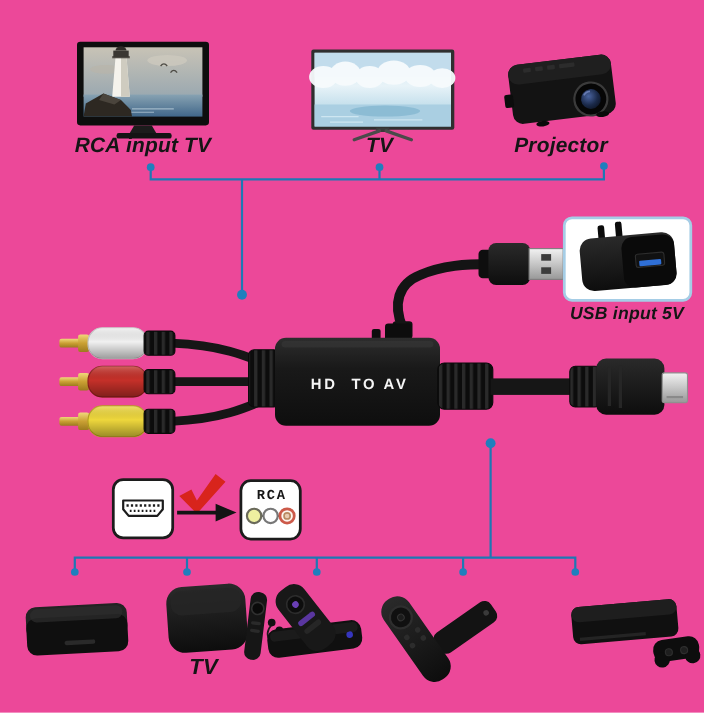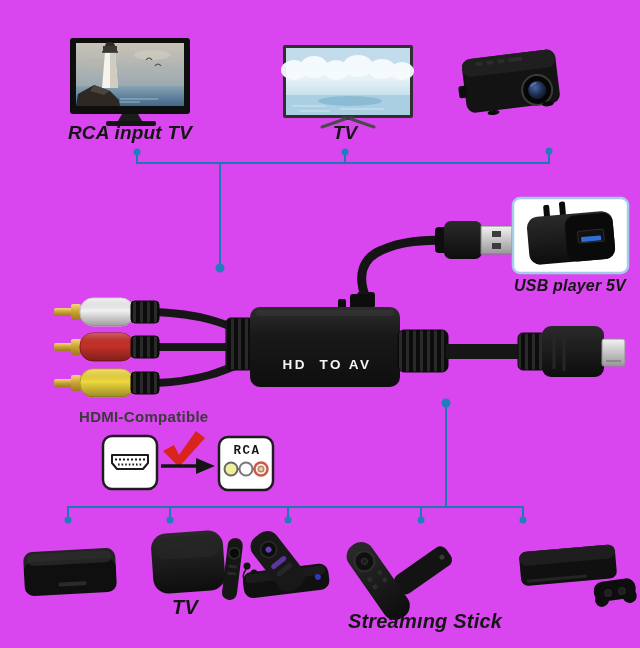--- a/index.html
+++ b/index.html
@@ -1,17 +1,17 @@
 <!DOCTYPE html>
 <html><head>
 <meta charset="utf-8">
 <style>
   html,body{margin:0;padding:0;background:#ffffff;}
   .scene{
-    position:relative;width:640px;height:648px;background:#d946ef;overflow:hidden;
+    position:relative;width:640px;height:648px;background:#ec4899;overflow:hidden;
     font-family:"Liberation Sans",sans-serif;
   }
   .scene svg{position:absolute;left:0;top:0;}
   .lbl{
     position:absolute;transform:translateX(-50%);
     font-weight:bold;font-style:italic;color:#151515;white-space:nowrap;
     font-size:19px;letter-spacing:0.2px;
   }
   .lbl-bottom{font-size:20px;}
   .lbl-usb{font-size:16px;}
@@ -329,24 +329,23 @@
         <circle cx="601" cy="598" r="7" fill="#0d0d0d"></circle>
         <circle cx="629" cy="598" r="7" fill="#0d0d0d"></circle>
         <circle cx="608" cy="592" r="3.2" fill="#1f1f1f" stroke="#2e2e2e"></circle>
         <circle cx="622" cy="592" r="3.2" fill="#1f1f1f" stroke="#2e2e2e"></circle>
       </g>
     </g>
   </svg>
 
   <div class="lbl" style="left:130px;top:122px;">RCA input TV</div>
   <div class="lbl" style="left:345px;top:122px;">TV</div>
-
-  <div class="lbl lbl-usb" style="left:570px;top:277px;">USB player 5V</div>
-
-  <div class="lbl-converter" style="left:327px;top:342px;margin-top:15px;">HD  TO AV</div>
-
-  <div class="lbl-plain" style="left:79px;top:408px;">HDMI-Compatible</div>
+  <div class="lbl" style="left:510px;top:122px;">Projector</div>
+
+  <div class="lbl lbl-usb" style="left:570px;top:277px;">USB input 5V</div>
+
+  <div class="lbl-converter" style="left:327px;top:342px;">HD  TO AV</div>
+
   <div class="lbl-rca" style="left:247px;top:444px;">RCA</div>
 
   <div class="lbl lbl-bottom" style="left:185px;top:596px;">TV</div>
-  <div class="lbl lbl-bottom" style="left:425px;top:610px;">Streamıng Stick</div>
 
 </div>
 
 </body></html>

